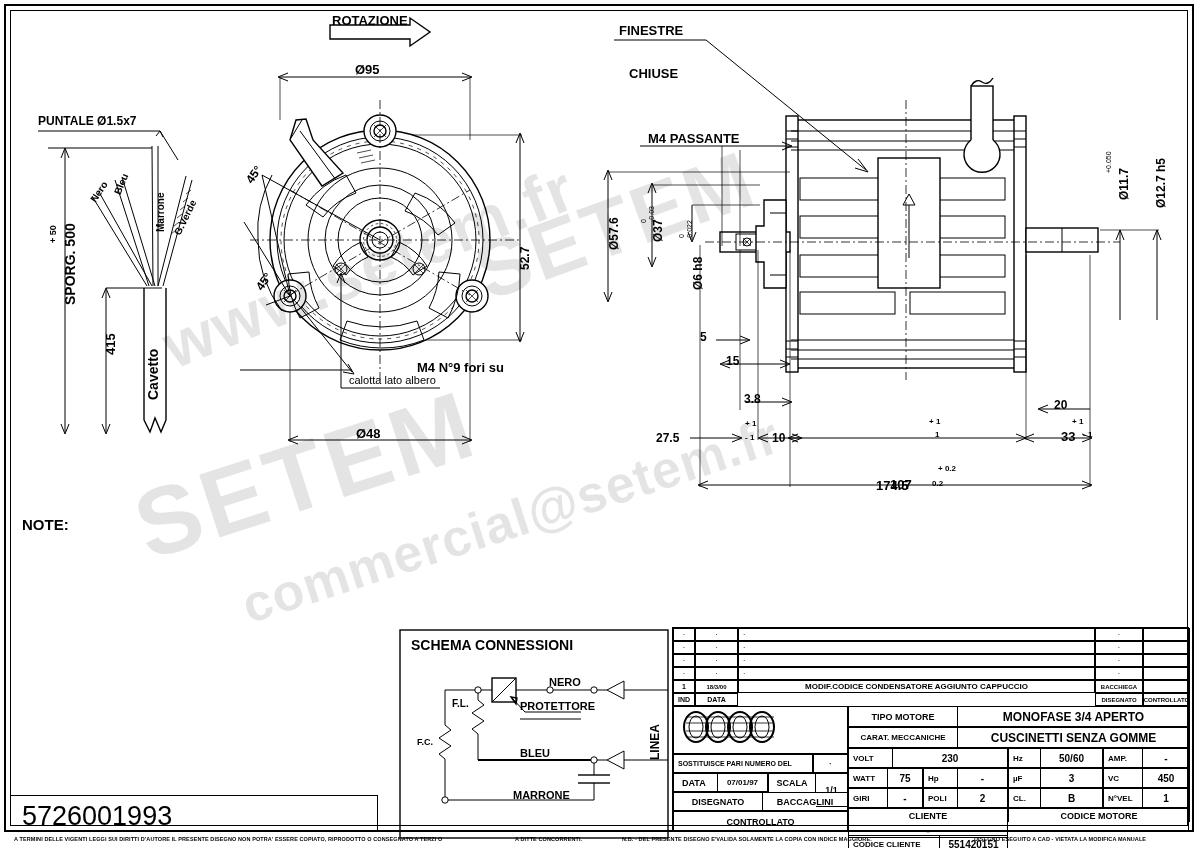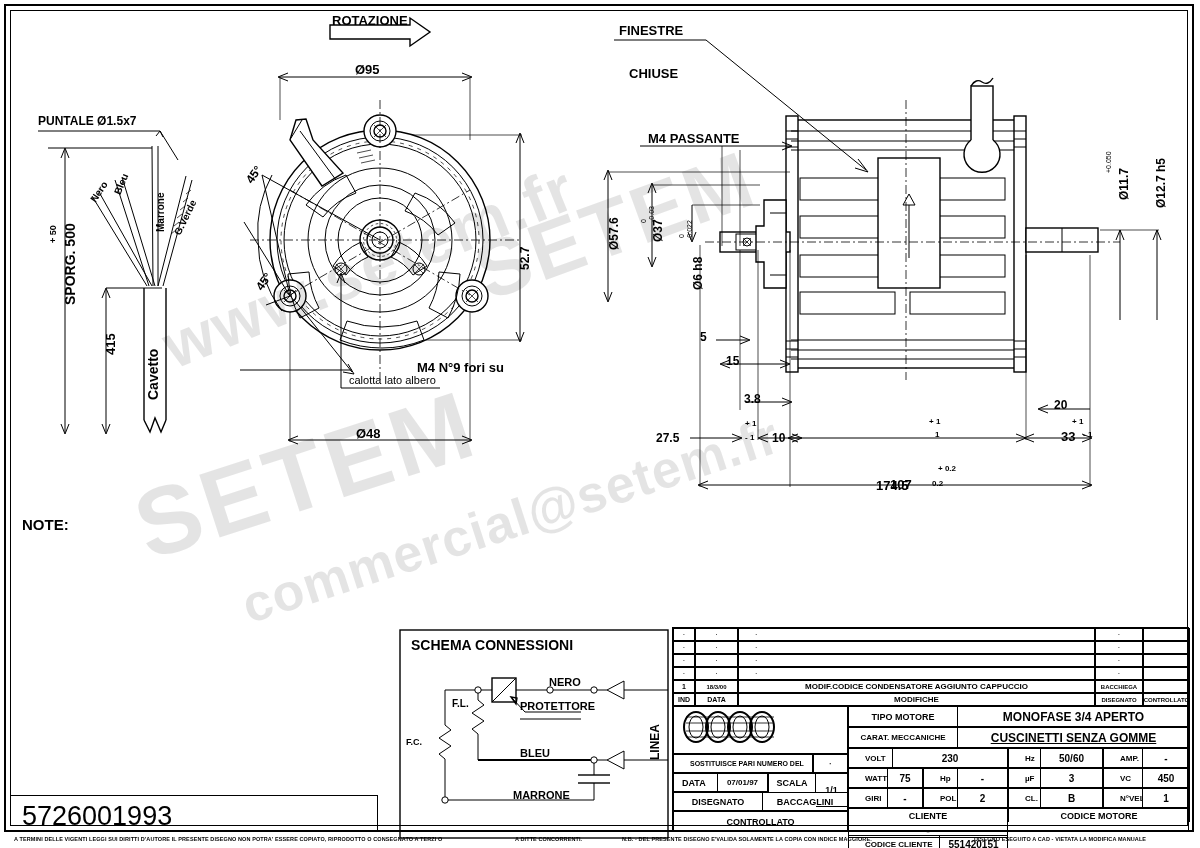--- a/index.html
+++ b/index.html
@@ -24,21 +24,21 @@
 
   
   .wm{position:absolute;color:#000;opacity:0.10;font-weight:bold;
       font-family:"Liberation Sans", sans-serif;white-space:nowrap;pointer-events:none;}
 
   
   .tb{position:absolute;box-sizing:border-box;border:1.6px solid #000;}
   .tbcell{position:absolute;box-sizing:border-box;border:1px solid #000;
           display:flex;align-items:center;overflow:hidden;}
   .c-ctr{justify-content:center;}
-  .c-l{justify-content:flex-start;padding-left:16px;}
+  .c-l{justify-content:flex-start;padding-left:4px;}
   .f6{font-size:6px;}
   .f7{font-size:7px;}
   .f8{font-size:8px;}
   .f9{font-size:9px;}
   .f10{font-size:10px;}
   .f11{font-size:11px;}
   .f12{font-size:12px;}
   .f13{font-size:13px;}
   .f14{font-size:14px;}
   .f26{font-size:26px;}
@@ -452,21 +452,21 @@
   <div class="txt b f8" style="left:932px;top:479px;">0.2</div>
 
   <div class="txt b f12 rot90" style="left:1117px;top:200px;">Ø11.7</div>
   <div class="txt f7 rot90" style="left:1105px;top:173px;">+0.050</div>
   <div class="txt b f12 rot90" style="left:1154px;top:208px;">Ø12.7 h5</div>
 
   <div class="txt b f15" style="left:22px;top:516px;font-size:15px;">NOTE:</div>
 
   <div class="txt b f14" style="left:411px;top:637px;">SCHEMA CONNESSIONI</div>
   <div class="txt b f10" style="left:452px;top:698px;">F.L.</div>
-  <div class="txt b f9" style="left:406px;top:737px;">F.C.</div>
+  <div class="txt b f9" style="left:417px;top:737px;">F.C.</div>
   <div class="txt b f11" style="left:520px;top:700px;">PROTETTORE</div>
   <div class="txt b f11" style="left:549px;top:676px;">NERO</div>
   <div class="txt b f11" style="left:520px;top:747px;">BLEU</div>
   <div class="txt b f11" style="left:513px;top:789px;">MARRONE</div>
   <div class="txt b f12 rot90" style="left:648px;top:760px;">LINEA</div>
 
   <div style="position:absolute;left:11px;top:795px;width:367px;height:37px;border-right:1.6px solid #000;border-top:1.6px solid #000;box-sizing:border-box;"></div>
   <div class="txt" style="left:22px;top:801px;font-size:27px;">5726001993</div>
 
   <div class="footleg" style="left:14px;top:836px;">A TERMINI DELLE VIGENTI LEGGI SUI DIRITTI D'AUTORE IL PRESENTE DISEGNO NON POTRA' ESSERE COPIATO, RIPRODOTTO O CONSEGNATO A TERZI O</div>
@@ -501,21 +501,20 @@
     <div class="tbcell c-ctr f7" style="left:470px;top:39px;width:47px;height:13px;"></div>
 
     <div class="tbcell c-ctr f7 b" style="left:0;top:52px;width:22px;height:13px;">1</div>
     <div class="tbcell c-ctr f6 b" style="left:22px;top:52px;width:43px;height:13px;">18/3/00</div>
     <div class="tbcell c-ctr f8 b" style="left:65px;top:52px;width:357px;height:13px;">MODIF.CODICE CONDENSATORE AGGIUNTO CAPPUCCIO</div>
     <div class="tbcell c-ctr f6 b" style="left:422px;top:52px;width:48px;height:13px;">BACCHIEGA</div>
     <div class="tbcell c-ctr f6 b" style="left:470px;top:52px;width:47px;height:13px;"></div>
 
     <div class="tbcell c-ctr f7 b" style="left:0;top:65px;width:22px;height:13px;">IND</div>
     <div class="tbcell c-ctr f7 b" style="left:22px;top:65px;width:43px;height:13px;">DATA</div>
-    <div class="tbcell c-ctr f8 b" style="left:65px;top:65px;width:357px;height:13px;">MODIFICHE</div>
     <div class="tbcell c-ctr f6 b" style="left:422px;top:65px;width:48px;height:13px;">DISEGNATO</div>
     <div class="tbcell c-ctr f6 b" style="left:470px;top:65px;width:47px;height:13px;">CONTROLLATO</div>
 
     <div class="tbcell" style="left:0;top:78px;width:175px;height:48px;display:block;">
       <svg width="173" height="46">
         <g>
           <ellipse cx="22" cy="20" rx="12" ry="15" fill="none" stroke="#000" stroke-width="2"></ellipse>
           <ellipse cx="22" cy="20" rx="7" ry="11" fill="none" stroke="#000" stroke-width="1"></ellipse>
           <ellipse cx="44" cy="20" rx="12" ry="15" fill="none" stroke="#000" stroke-width="2"></ellipse>
           <ellipse cx="44" cy="20" rx="7" ry="11" fill="none" stroke="#000" stroke-width="1"></ellipse>
@@ -544,21 +543,21 @@
 
     <div class="tbcell c-ctr f9 b" style="left:0;top:164px;width:90px;height:19px;">DISEGNATO</div>
     <div class="tbcell c-ctr f9 b" style="left:90px;top:164px;width:85px;height:19px;border-left:none;">BACCAGLINI</div>
 
     <div class="tbcell c-ctr f9 b" style="left:0;top:183px;width:175px;height:21px;">CONTROLLATO</div>
 
     <div class="tbcell c-ctr f9 b" style="left:175px;top:78px;width:110px;height:21px;">TIPO MOTORE</div>
     <div class="tbcell c-ctr f12 b" style="left:285px;top:78px;width:232px;height:21px;border-left:none;">MONOFASE 3/4 APERTO</div>
 
     <div class="tbcell c-ctr f8 b" style="left:175px;top:99px;width:110px;height:21px;">CARAT. MECCANICHE</div>
-    <div class="tbcell c-ctr f12 b" style="left:285px;top:99px;width:232px;height:21px;border-left:none;text-decoration:underline;">CUSCINETTI SENZA GOMME</div>
+    <div class="tbcell c-ctr f12 b" style="left:285px;top:99px;width:232px;height:21px;border-left:none;">CUSCINETTI SENZA GOMME</div>
 
     <div class="tbcell c-l f8 b" style="left:175px;top:120px;width:45px;height:20px;">VOLT</div>
     <div class="tbcell c-ctr f10 b" style="left:220px;top:120px;width:115px;height:20px;border-left:none;">230</div>
     <div class="tbcell c-l f8 b" style="left:335px;top:120px;width:33px;height:20px;">Hz</div>
     <div class="tbcell c-ctr f10 b" style="left:368px;top:120px;width:62px;height:20px;border-left:none;">50/60</div>
     <div class="tbcell c-l f8 b" style="left:430px;top:120px;width:40px;height:20px;">AMP.</div>
     <div class="tbcell c-ctr f10 b" style="left:470px;top:120px;width:47px;height:20px;border-left:none;">-</div>
 
     <div class="tbcell c-l f8 b" style="left:175px;top:140px;width:40px;height:20px;">WATT</div>
     <div class="tbcell c-ctr f10 b" style="left:215px;top:140px;width:35px;height:20px;border-left:none;">75</div>

